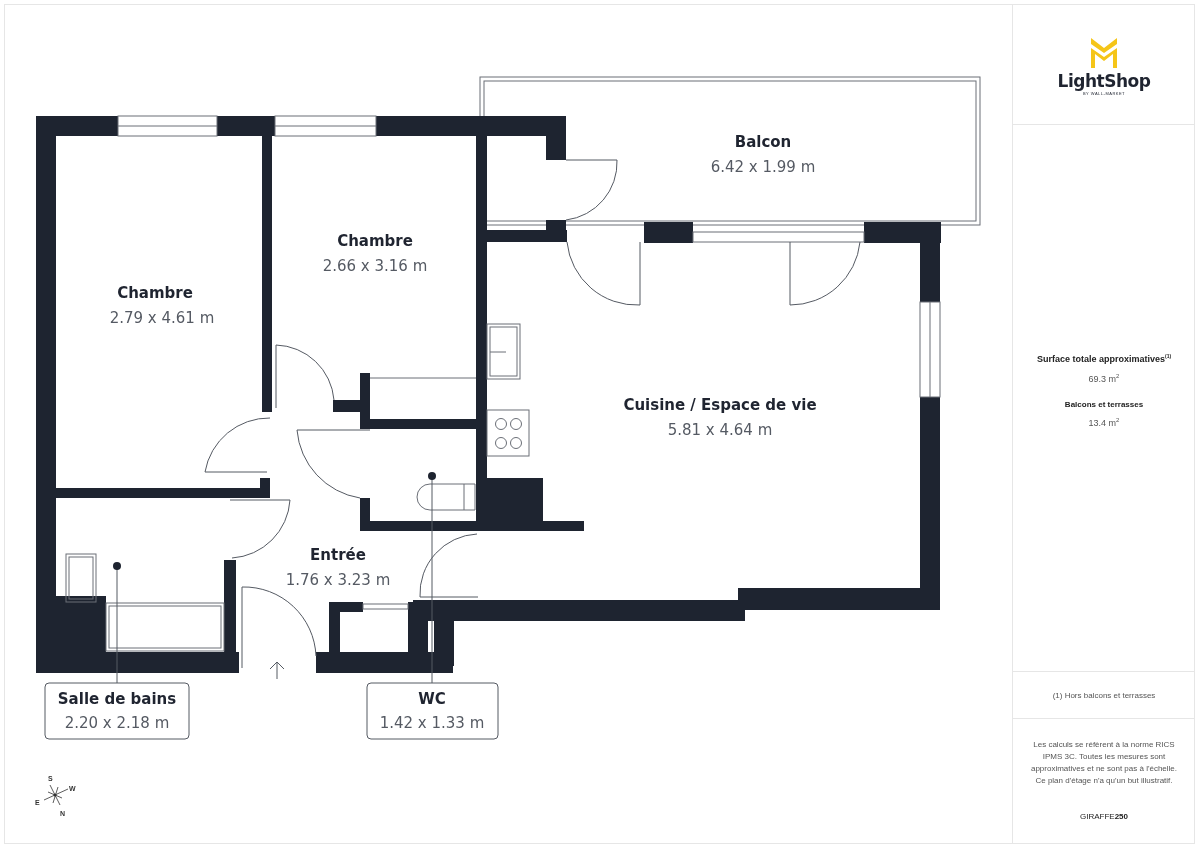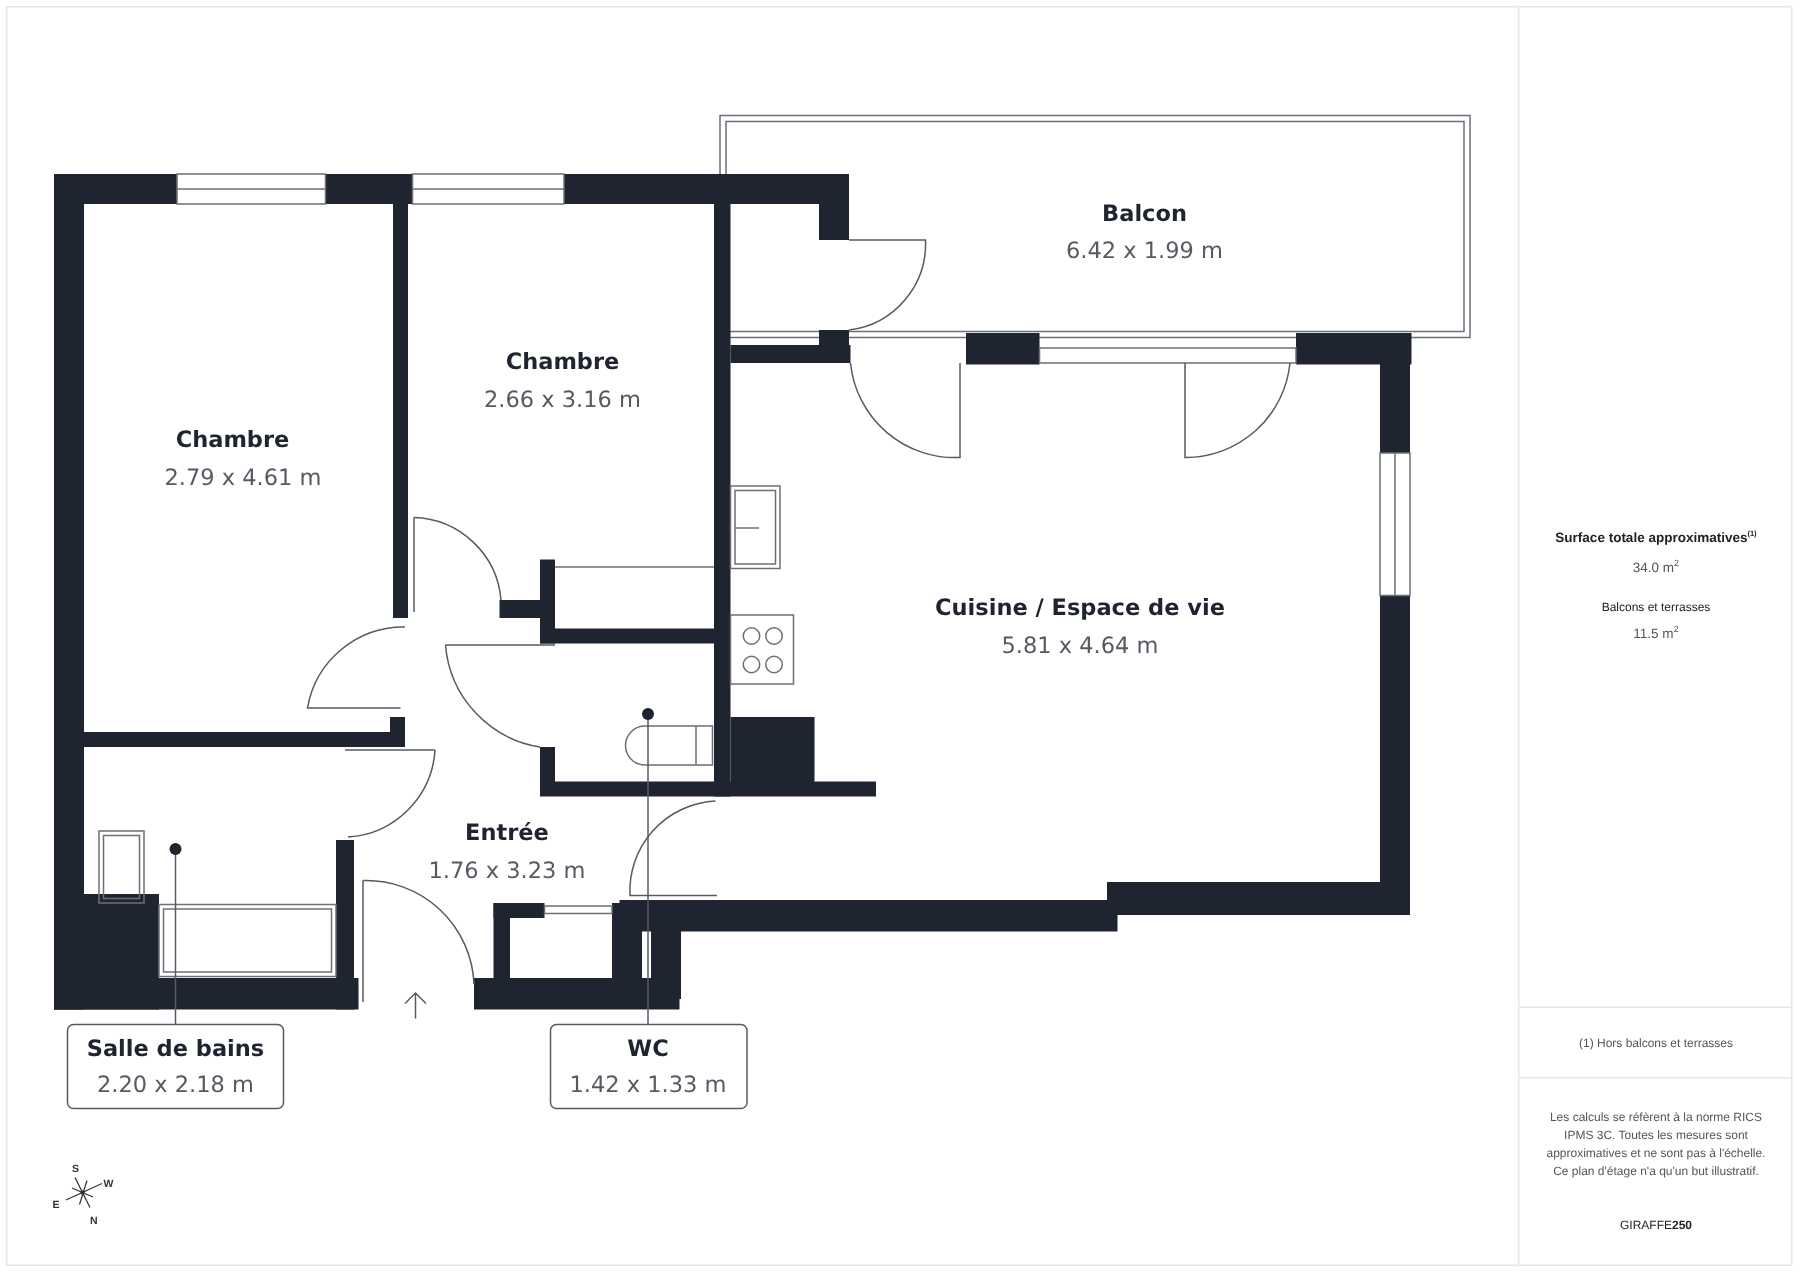--- a/index.html
+++ b/index.html
@@ -12,21 +12,21 @@
   .sec-summary { top: 121px; height: 547px; border-bottom: 1px solid #e6e6e6; }
   .sec-note { top: 668px; height: 47px; border-bottom: 1px solid #e6e6e6; display: flex; align-items: center; justify-content: center; }
   .sec-disclaimer { top: 715px; height: 125px; }
   .logo-wrap { position: absolute; left: 0; right: 0; top: 32px; text-align: center; }
   .logo-mark { display: block; margin: 0 auto; }
   .logo-text { font-family: "DejaVu Sans", sans-serif; font-weight: bold; font-size: 17px; color: #1f2430; letter-spacing: -0.5px; margin-top: 1px; }
   .logo-sub { font-size: 4px; color: #1f2430; letter-spacing: 0.5px; margin-top: 0; }
   .sum-title { position: absolute; left: 0; right: 0; top: 228px; font-size: 9px; font-weight: bold; color: #222; }
   .sum-title sup { font-size: 5px; }
   .sum-val { position: absolute; left: 0; right: 0; top: 248px; font-size: 9px; color: #555; }
-  .sum-title2 { position: absolute; left: 0; right: 0; top: 275px; font-size: 8px; font-weight: normal; color: #222; }
+  .sum-title2 { position: absolute; left: 0; right: 0; top: 275px; font-size: 8px; font-weight: bold; color: #222; }
   .sum-val2 { position: absolute; left: 0; right: 0; top: 292px; font-size: 9px; color: #555; }
   sup.m2 { font-size: 6px; }
   .note { font-size: 8px; color: #555; text-align: center; }
   .disc { position: absolute; left: 12px; right: 12px; top: 20px; font-size: 8px; line-height: 12px; color: #555; }
   .brand { position: absolute; left: 0; right: 0; top: 93px; font-size: 8px; color: #222; }
   .brand b { font-weight: bold; }
   .room-label { font-family: "DejaVu Sans", sans-serif; }
   .rname { font-weight: bold; fill: #1f2430; font-size: 15px; }
   .rdim { fill: #555a63; font-size: 15px; }
 </style>
@@ -192,25 +192,35 @@
     </g>
     <circle cx="55" cy="795" r="1.5" fill="#333"></circle>
     <text x="48" y="781" font-size="7" font-weight="bold" fill="#333">S</text>
     <text x="69" y="791" font-size="7" font-weight="bold" fill="#333">W</text>
     <text x="35" y="805" font-size="7" font-weight="bold" fill="#333">E</text>
     <text x="60" y="816" font-size="7" font-weight="bold" fill="#333">N</text>
   </g>
 </svg>
 
 <div class="side">
+  <div class="side-sec sec-logo">
+    <div class="logo-wrap">
+      <svg class="logo-mark" width="34" height="34" viewBox="0 0 34 34">
+        <polygon points="4,2 17,12 30,2 30,8 17,17 4,8" fill="#f5c518"></polygon>
+        <polygon points="4,12 17,21 30,12 30,32 26,32 26,18 17,25 8,18 8,32 4,32" fill="#f5c518"></polygon>
+      </svg>
+      <div class="logo-text">LightShop</div>
+      <div class="logo-sub">BY WALL-MARKET</div>
+    </div>
+  </div>
   <div class="side-sec sec-summary">
     <div class="sum-title"><span>Surface totale approximatives</span><sup>(1)</sup></div>
-    <div class="sum-val"><span>34.0 m</span><sup class="m2">2</sup></div>
+    <div class="sum-val"><span>69.3 m</span><sup class="m2">2</sup></div>
     <div class="sum-title2">Balcons et terrasses</div>
-    <div class="sum-val2"><span>11.5 m</span><sup class="m2">2</sup></div>
+    <div class="sum-val2"><span>13.4 m</span><sup class="m2">2</sup></div>
   </div>
   <div class="side-sec sec-note">
     <span class="note">(1) Hors balcons et terrasses</span>
   </div>
   <div class="side-sec sec-disclaimer">
     <div class="disc">Les calculs se réfèrent à la norme RICS IPMS 3C. Toutes les mesures sont approximatives et ne sont pas à l'échelle. Ce plan d'étage n'a qu'un but illustratif.</div>
     <div class="brand"><span>GIRAFFE</span><b>250</b></div>
   </div>
 </div>
 

